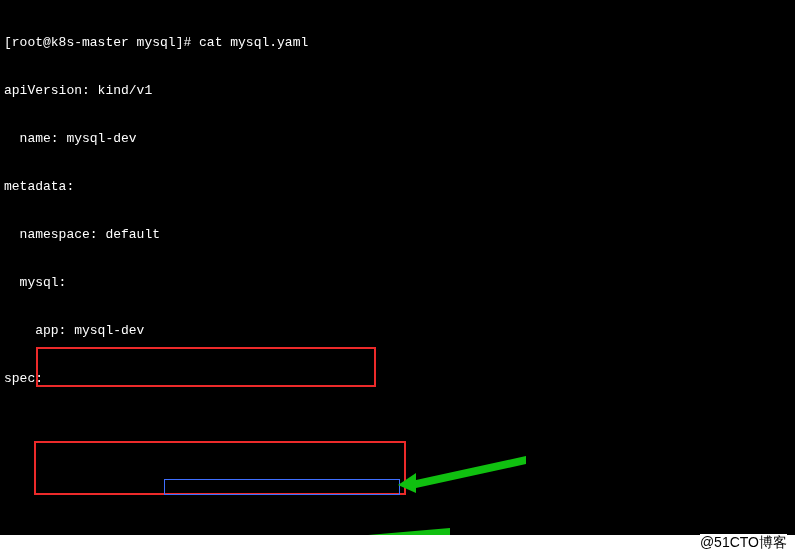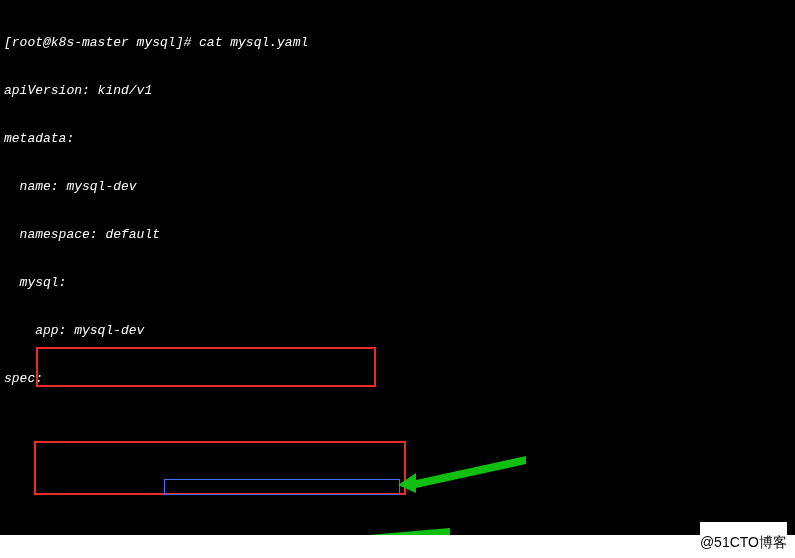--- a/index.html
+++ b/index.html
@@ -13,21 +13,21 @@
   .terminal {
     font-family: "Courier New", Consolas, monospace;
     font-size: 13px;
     line-height: 16px;
     color: #fff;
     background: #000;
     padding: 3px 4px;
     white-space: pre;
     position: relative;
   }
-  .line { display: block; min-height: 16px; font-style: italic; }
+  .line { display: block; min-height: 16px; }
 
   
   .box-red {
     position: absolute;
     border: 2px solid #ec2a2a;
     pointer-events: none;
   }
   .box-blue {
     position: absolute;
     border: 1px solid #3f6fff;
@@ -40,37 +40,37 @@
 
   
   .watermark {
     position: absolute;
     right: 8px;
     bottom: 6px;
     font-family: Arial, sans-serif;
     font-size: 14px;
     color: #000;
     background: #fff;
-    padding: 12px 0 0 0;
+    padding: 0 0 0 0;
   }
   .white-strip {
     position:absolute;
     left:0; right:0; bottom:0;
     height:23px;
     background:#fff;
   }
 </style>
 </head>
 <body>
 
 <div class="terminal">
   <span class="line"><span>[root@k8s-master mysql]# </span><span>cat mysql.yaml</span></span>
   <span class="line">apiVersion: kind/v1</span>
+  <span class="line">  name: mysql-dev</span>
   <span class="line">metadata:</span>
-  <span class="line">  name: mysql-dev</span>
   <span class="line">  namespace: default</span>
   <span class="line">  mysql:</span>
   <span class="line">    app: mysql-dev</span>
   <span class="line">spec:</span>
   
   
   
   
   
   

